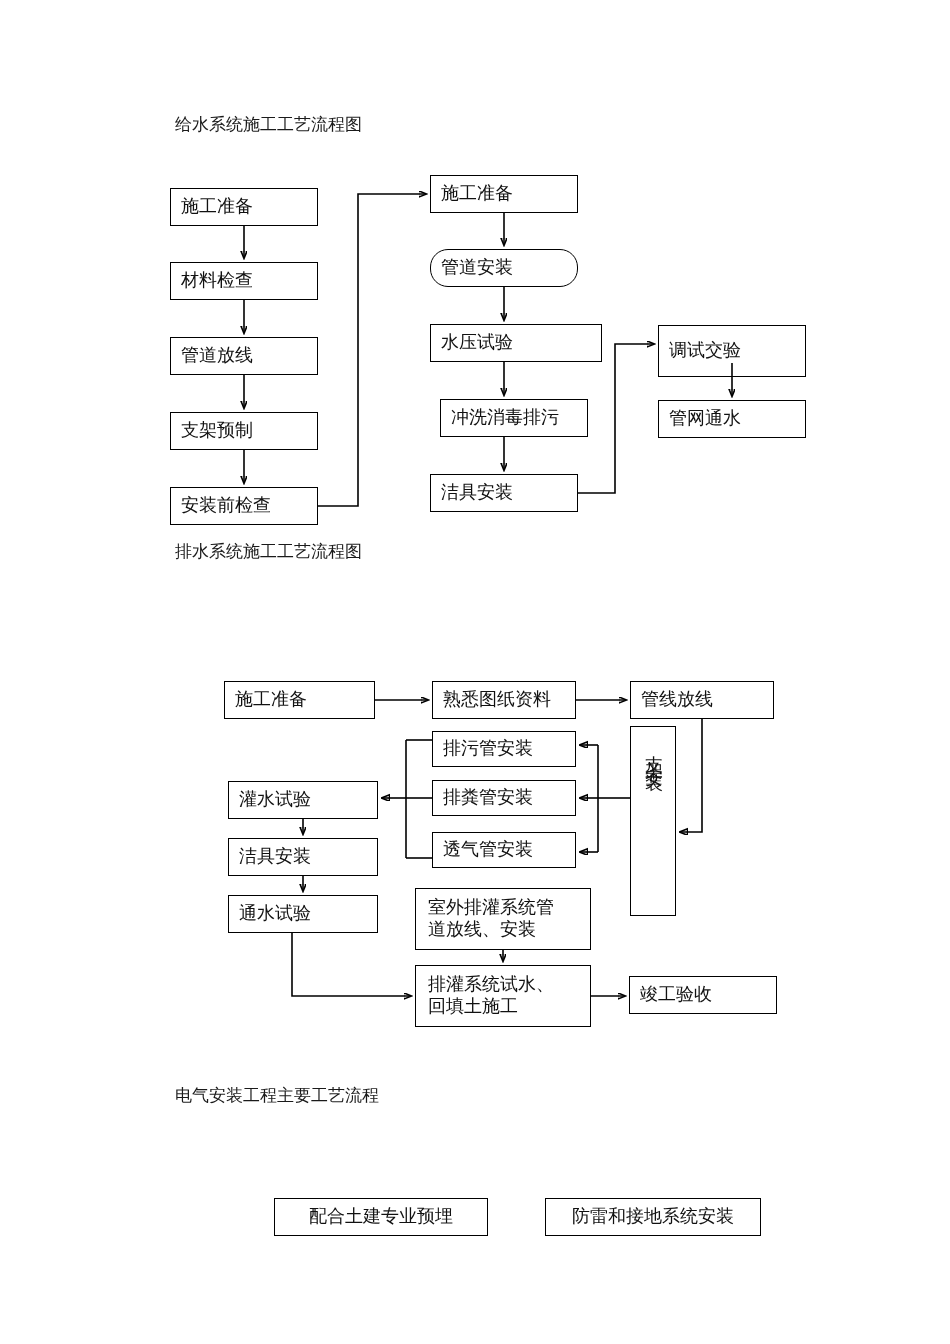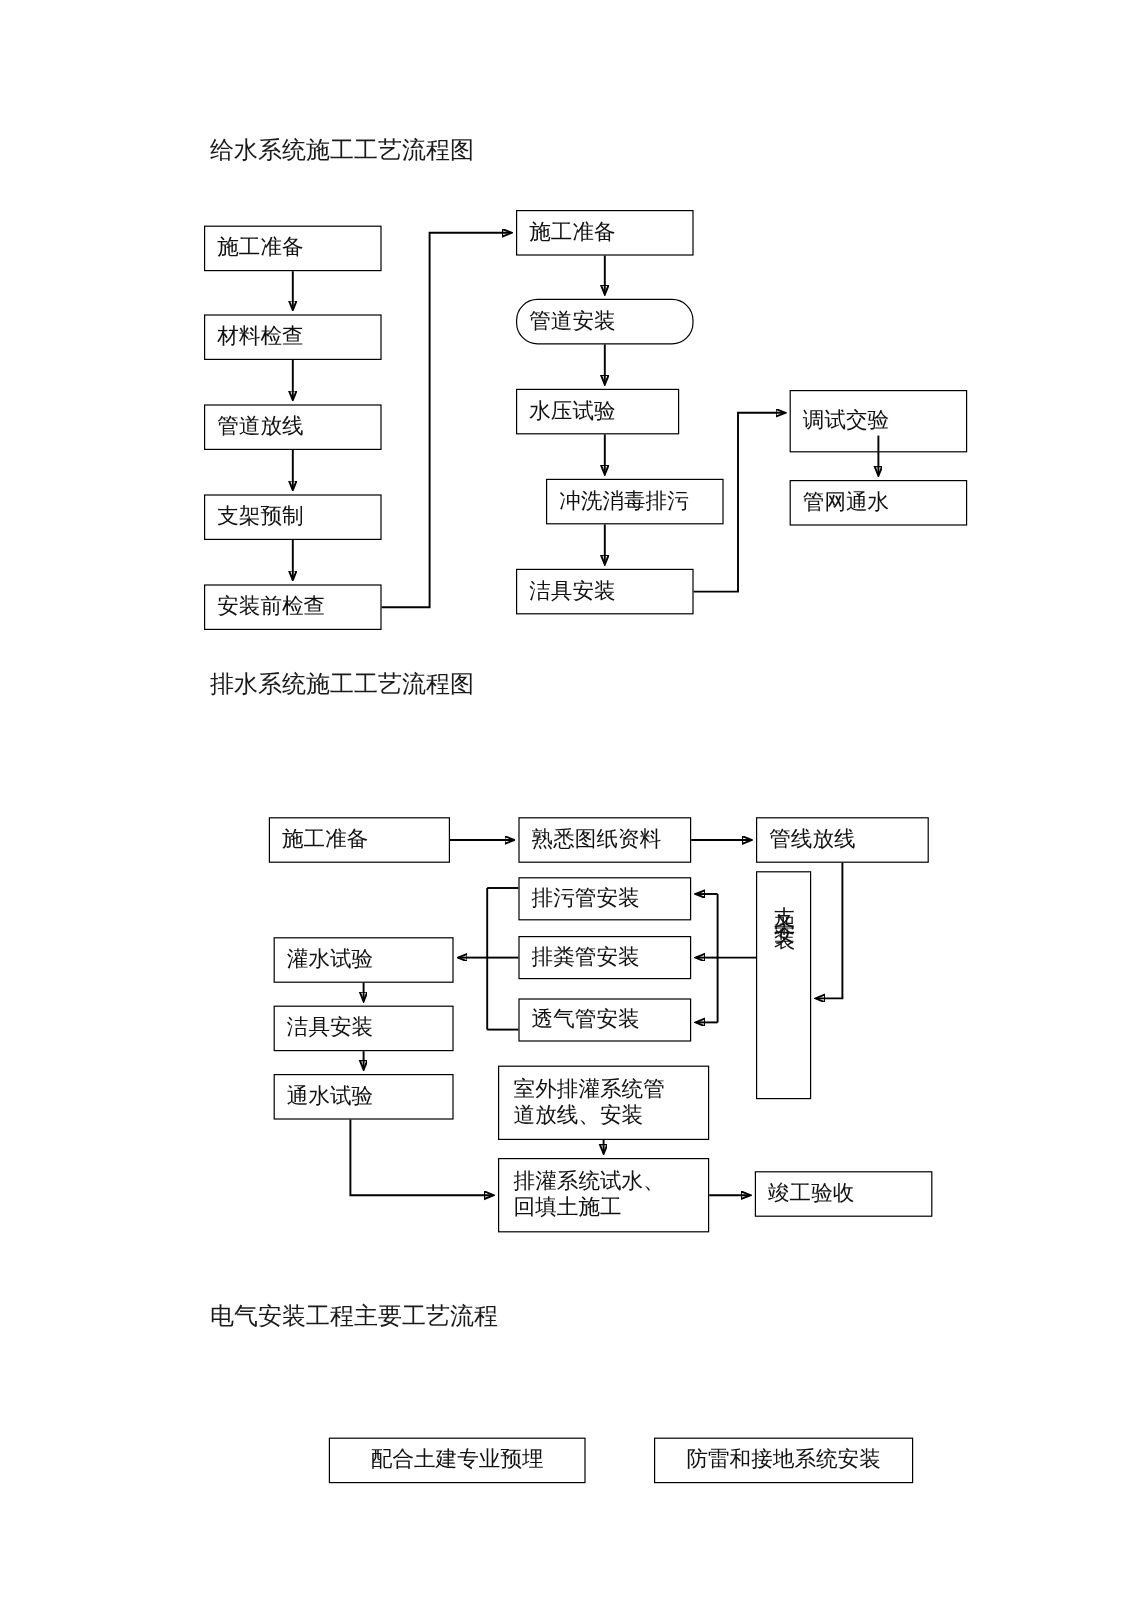--- a/index.html
+++ b/index.html
@@ -3,21 +3,21 @@
 <meta charset="utf-8">
 <style>
   html,body{margin:0;padding:0;background:#ffffff;}
   body{
     width:950px;height:1344px;position:relative;overflow:hidden;
     font-family:"Liberation Sans","DejaVu Sans",sans-serif;
     color:#000;
   }
   .page{position:absolute;inset:0;}
   .title{
-    position:absolute;font-size:20px;line-height:1;white-space:nowrap;color:#1a1a1a;
+    position:absolute;font-size:17px;line-height:1;white-space:nowrap;color:#1a1a1a;
   }
   .box{
     position:absolute;border:1.5px solid #000;background:#fff;
     display:flex;align-items:center;justify-content:flex-start;
     box-sizing:border-box;font-size:18px;line-height:1.22;color:#111;
     padding-left:10px;
   }
   .box.center{justify-content:center;padding-left:0;}
   .box.multi{align-items:center;}
   .box.multi .txt{display:block;text-align:left;width:100%;padding-left:2px;white-space:pre-line;}
@@ -42,28 +42,28 @@
   <div class="title" style="left:175px;top:116px;">给水系统施工工艺流程图</div>
 
   <div class="box" style="left:170px;top:188px;width:148px;height:38px;">施工准备</div>
   <div class="box" style="left:170px;top:262px;width:148px;height:38px;">材料检查</div>
   <div class="box" style="left:170px;top:337px;width:148px;height:38px;">管道放线</div>
   <div class="box" style="left:170px;top:412px;width:148px;height:38px;">支架预制</div>
   <div class="box" style="left:170px;top:487px;width:148px;height:38px;">安装前检查</div>
 
   <div class="box" style="left:430px;top:175px;width:148px;height:38px;">施工准备</div>
   <div class="box" style="left:430px;top:249px;width:148px;height:38px;border-radius:18px;">管道安装</div>
-  <div class="box" style="left:430px;top:324px;width:136px;height:38px;">水压试验</div>
-  <div class="box" style="left:455px;top:399px;width:148px;height:38px;">冲洗消毒排污</div>
+  <div class="box" style="left:430px;top:324px;width:172px;height:38px;">水压试验</div>
+  <div class="box" style="left:440px;top:399px;width:148px;height:38px;">冲洗消毒排污</div>
   <div class="box" style="left:430px;top:474px;width:148px;height:38px;">洁具安装</div>
 
   <div class="box" style="left:658px;top:325px;width:148px;height:52px;">调试交验</div>
   <div class="box" style="left:658px;top:400px;width:148px;height:38px;">管网通水</div>
 
-  <div class="title" style="left:175px;top:561px;">排水系统施工工艺流程图</div>
+  <div class="title" style="left:175px;top:543px;">排水系统施工工艺流程图</div>
 
   <div class="box" style="left:224px;top:681px;width:151px;height:38px;">施工准备</div>
   <div class="box" style="left:432px;top:681px;width:144px;height:38px;">熟悉图纸资料</div>
   <div class="box" style="left:432px;top:731px;width:144px;height:36px;">排污管安装</div>
 
   <div class="box" style="left:630px;top:681px;width:144px;height:38px;">管线放线</div>
   <div class="box" style="left:432px;top:780px;width:144px;height:36px;">排粪管安装</div>
   <div class="box" style="left:432px;top:832px;width:144px;height:36px;">透气管安装</div>
 
   <div class="vbox" style="left:630px;top:726px;width:46px;height:190px;">

